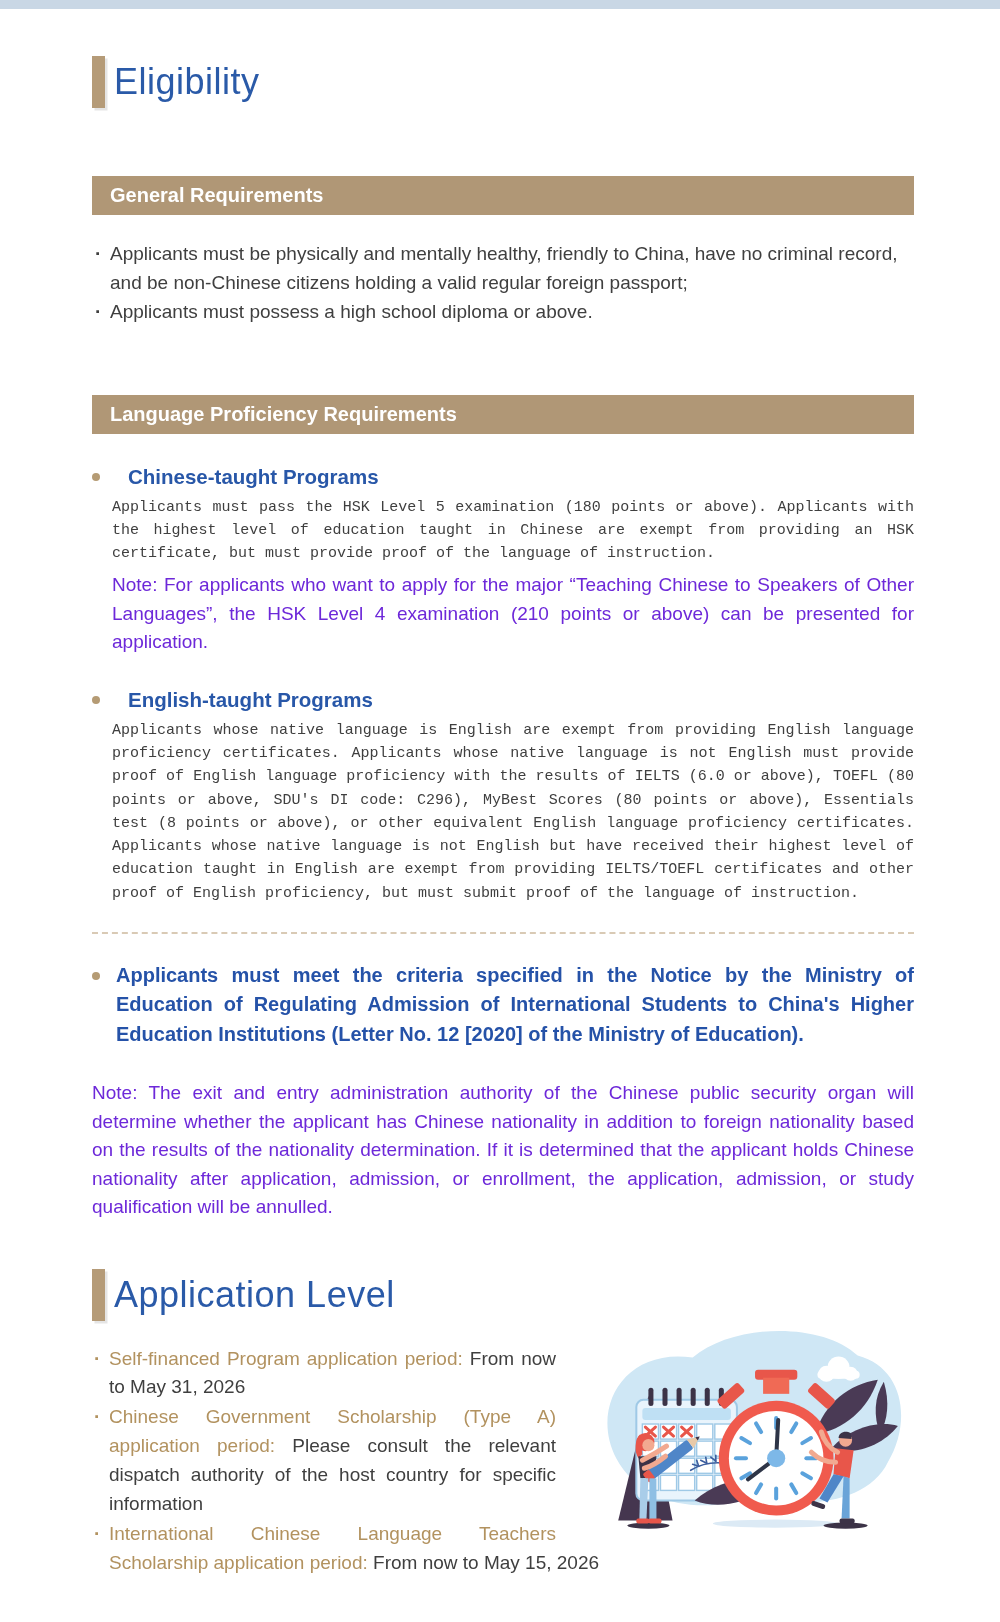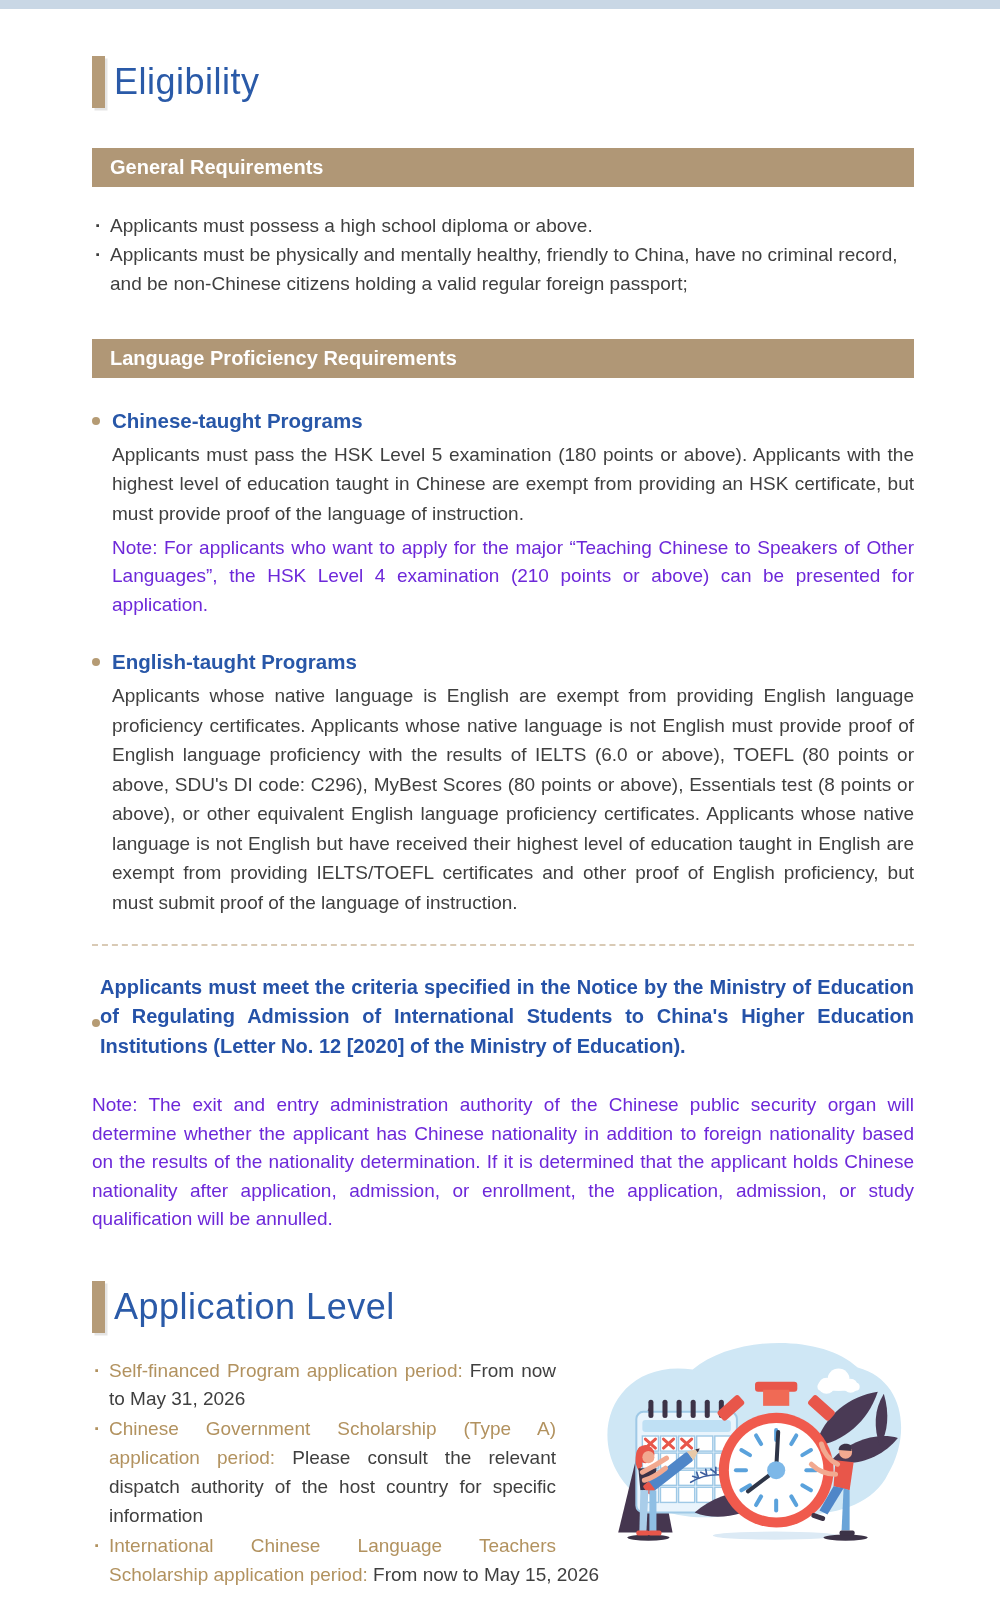--- a/index.html
+++ b/index.html
@@ -19,40 +19,40 @@
     width: 13px; height: 52px; background: #b59b78;
     box-shadow: 2.5px 2.5px 0 rgba(160,160,160,0.28);
     flex: 0 0 auto;
   }
   .title-text { font-size: 36px; color: #2a5aa8; letter-spacing: 0.5px; font-weight: 500; }
 
   
   .banner {
     background: #b09776; color: #ffffff;
     font-weight: bold; font-size: 20px;
-    padding: 8px 18px; margin-top: 40px;
+    padding: 8px 18px; margin-top: 68px;
   }
 
   
   .dot-list { margin-top: 25px; font-size: 19px; line-height: 1.52; list-style: none; }
   .dot-list li { position: relative; padding-left: 18px; text-align: left; }
   .dot-list li::before { content: "\00B7"; position: absolute; left: 3px; color: #3f3f3f; font-weight: bold; }
 
   
   .prog { margin-top: 31px; }
-  .prog-head { display: flex; align-items: center; gap: 12px; }
+  .prog-head { display: flex; align-items: center; gap: 28px; }
   .round-dot { width: 8px; height: 8px; border-radius: 50%; background: #b59b74; flex: 0 0 auto; }
   .prog-title { color: #2857a8; font-size: 20.5px; font-weight: bold; }
-  .prog-body { margin: 7px 0 0 20px; font-size: 19px; line-height: 1.55; text-align: justify; }
+  .prog-body { margin: 7px 0 0 20px; font-size: 15px; line-height: 1.55; text-align: justify; font-family: Liberation Mono, monospace; }
   .tan-text { color: #6d28d9; }
   .prog-note { margin: 6px 0 0 20px; font-size: 19px; line-height: 1.5; text-align: justify; }
 
   .dashed-divider { border-top: 2px dashed #d9cab5; margin-top: 27px; }
 
-  .ministry-row { display: flex; gap: 0; margin-top: 27px; align-items: center; }
+  .ministry-row { display: flex; gap: 16px; margin-top: 27px; }
   .ministry-row .round-dot { margin-top: 11px; }
   .ministry-text { color: #2552a8; font-weight: bold; font-size: 20px; line-height: 1.47; text-align: justify; }
 
   .nationality-note { margin-top: 30px; font-size: 19px; line-height: 1.5; text-align: justify; }
 
   
   .app-section { margin-top: 24px; font-size: 19px; }
   .illustration {
     float: right; width: 332px; height: 222px;
     margin: -34px 0 4px 26px;
@@ -71,22 +71,22 @@
 <main class="page">
 
   <div class="title-row">
     <span class="title-accent"></span>
     <span class="title-text">Eligibility</span>
   </div>
 
   <div class="banner">General Requirements</div>
 
   <ul class="dot-list">
+    <li>Applicants must be physically and mentally healthy, friendly to China, have no criminal record, and be non-Chinese citizens holding a valid regular foreign passport;</li>
     <li>Applicants must possess a high school diploma or above.</li>
-    <li>Applicants must be physically and mentally healthy, friendly to China, have no criminal record, and be non-Chinese citizens holding a valid regular foreign passport;</li>
   </ul>
 
   <div class="banner">Language Proficiency Requirements</div>
 
   <section class="prog">
     <div class="prog-head">
       <span class="round-dot"></span>
       <span class="prog-title">Chinese-taught Programs</span>
     </div>
     <p class="prog-body">Applicants must pass the HSK Level 5 examination (180 points or above). Applicants with the highest level of education taught in Chinese are exempt from providing an HSK certificate, but must provide proof of the language of instruction.</p>

